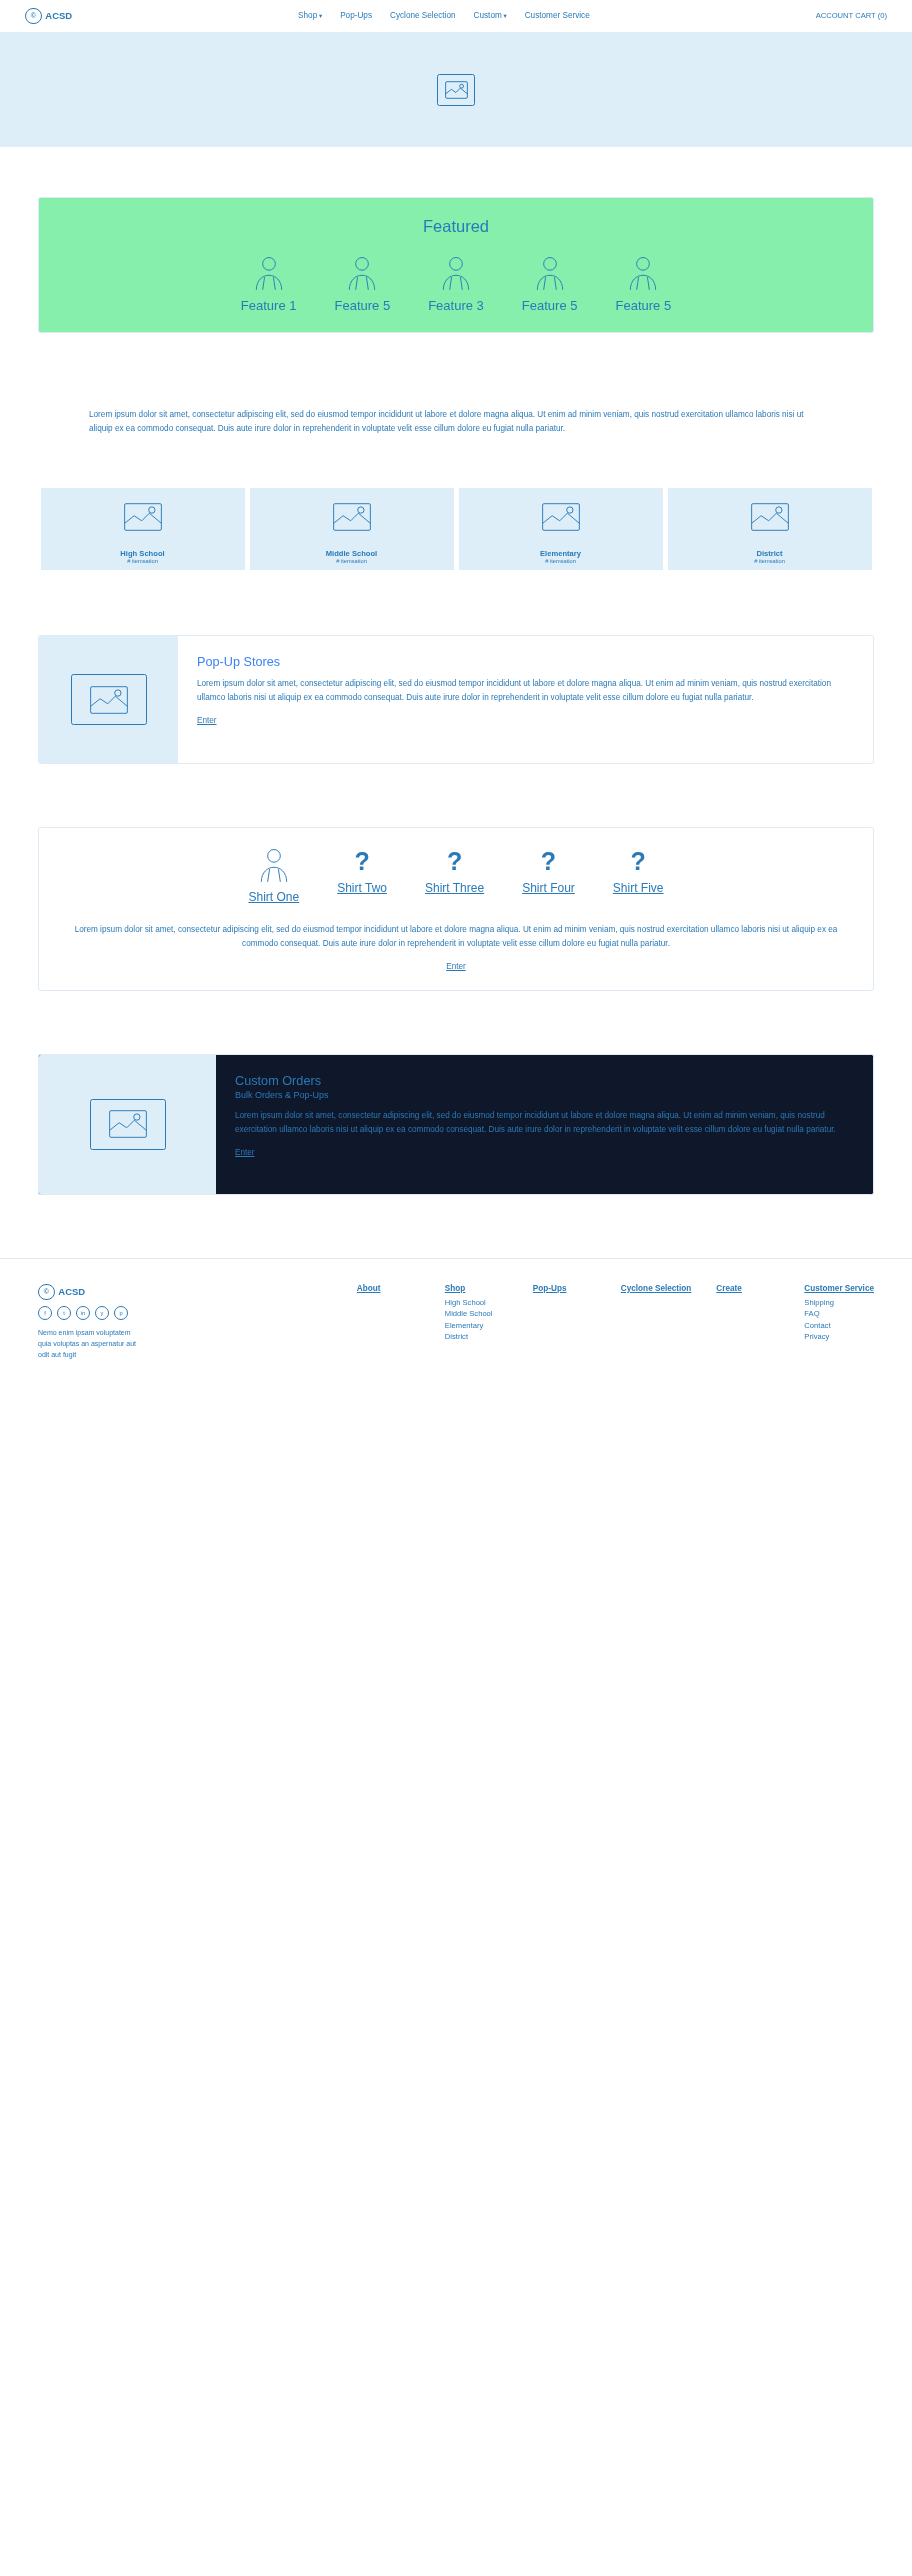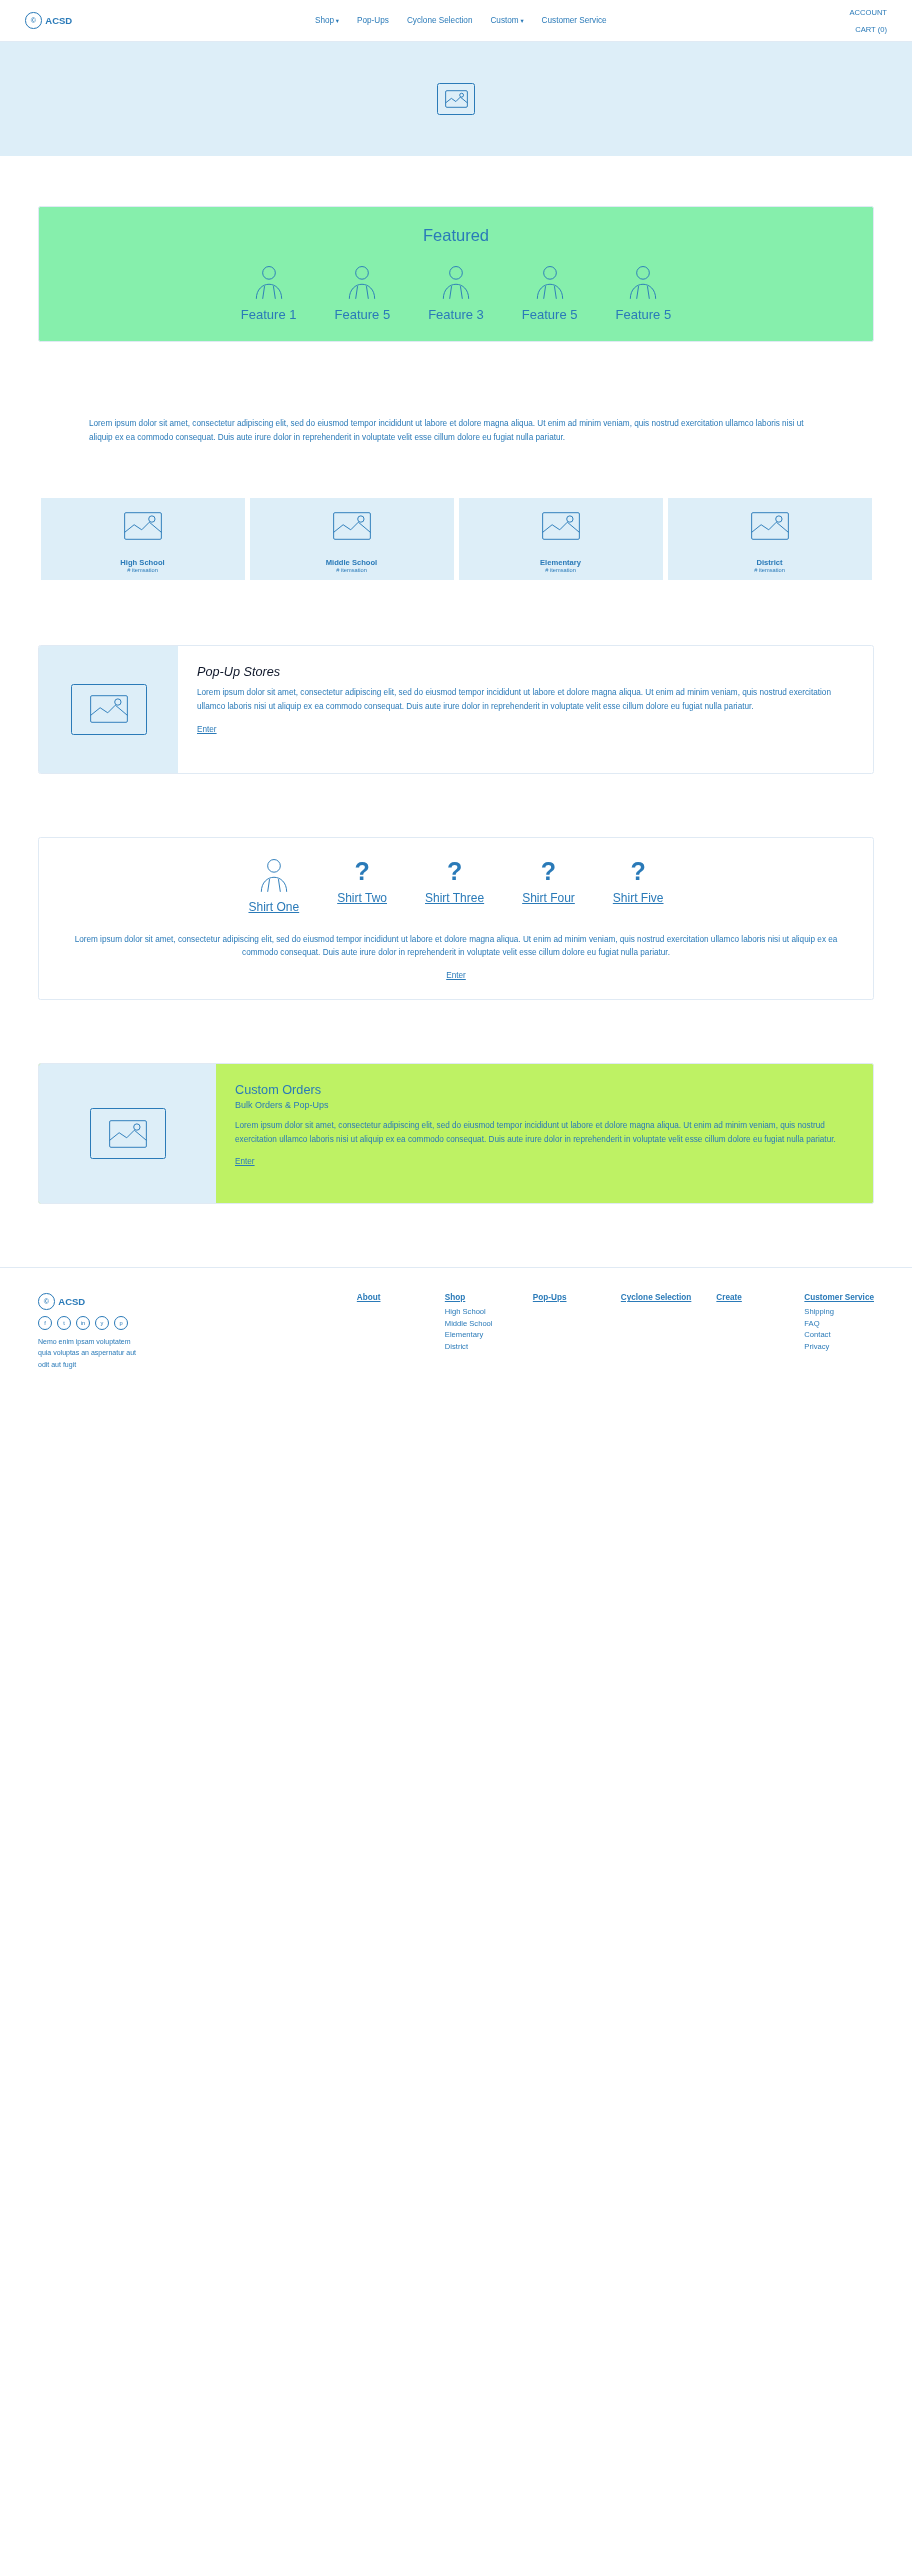--- a/index.html
+++ b/index.html
@@ -9,21 +9,21 @@
     .navbar {
       display: flex; align-items: center; justify-content: space-between;
       padding: 7.6px 25px; border-bottom: 0.6px solid #e0eaf4; background: #fff;
       position: sticky; top: 0; z-index: 100;
     }
     .navbar-logo { display: flex; align-items: center; gap: 3.8px; font-weight: bold; font-size: 9.5px; color: #2a7ab8; }
     .logo-circle { width: 16.5px; height: 16.5px; border: 1.3px solid #2a7ab8; border-radius: 50%; display: flex; align-items: center; justify-content: center; font-size: 7px; }
     .navbar-links { display: flex; gap: 18px; align-items: center; }
     .navbar-links a { text-decoration: none; color: #2a7ab8; font-size: 8.2px; }
     .navbar-links .with-arrow::after { content: ' ▾'; font-size: 6.3px; }
-    .navbar-right { display: flex; flex-direction: column; align-items: flex-end; font-size: 7.6px; color: #2a7ab8; gap: 8px; }
+    .navbar-right { display: flex; flex-direction: row; align-items: flex-end; font-size: 7.6px; color: #2a7ab8; gap: 2px; }
     .navbar-right span { cursor: pointer; }
 
     
     .hero {
       background: #ddeef8; height: 114px; display: flex; align-items: center; justify-content: center;
     }
     .hero-image-placeholder {
       width: 38px; height: 32px; border: 1.3px solid #2a7ab8; border-radius: 2.5px;
       display: flex; align-items: center; justify-content: center; color: #2a7ab8;
     }
@@ -59,41 +59,41 @@
     .school-card-label { font-size: 7.6px; color: #2a7ab8; font-weight: bold; margin-top: 3.8px; }
     .school-card-sublabel { font-size: 5.7px; color: #2a7ab8; }
 
     
     .popup-section {
       margin: 12.7px 38px 25px; border: 0.6px solid #e0eaf4; border-radius: 2.5px;
       display: flex; overflow: hidden;
     }
     .popup-image { background: #ddeef8; width: 139px; min-height: 127px; display: flex; align-items: center; justify-content: center; flex-shrink: 0; }
     .popup-content { padding: 19px 19px; }
-    .popup-title { font-size: 12.7px; color: #0f172a; margin-bottom: 7.6px; font-weight: normal; font-style: italic; }
+    .popup-title { font-size: 12.7px; color: #3b82f6; margin-bottom: 7.6px; font-weight: normal; }
     .popup-text { font-size: 8.2px; color: #2a7ab8; line-height: 1.7; margin-bottom: 10px; }
     .popup-link { color: #2a7ab8; font-size: 8.2px; text-decoration: underline; cursor: pointer; }
 
     
     .cyclone-section {
       margin: 12.7px 38px 25px; border: 0.6px solid #e0eaf4; border-radius: 2.5px;
       padding: 19px 25px; text-align: center;
     }
     .shirt-items { display: flex; justify-content: center; gap: 38px; margin-bottom: 19px; }
     .shirt-item { display: flex; flex-direction: column; align-items: center; gap: 5px; }
     .shirt-item-label { font-size: 12px; color: #2a7ab8; text-decoration: underline; }
     .question-mark { font-size: 25px; color: #2a7ab8; font-weight: bold; }
     .cyclone-title { font-size: 14px; color: #2a7ab8; margin-bottom: 7.6px; font-weight: normal; }
     .cyclone-text { font-size: 8.2px; color: #2a7ab8; line-height: 1.7; margin-bottom: 10px; }
     .cyclone-link { color: #2a7ab8; font-size: 8.2px; text-decoration: underline; cursor: pointer; }
 
     
     .custom-section {
       margin: 12.7px 38px 38px; border: 0.6px solid #e0eaf4; border-radius: 2.5px;
-      display: flex; overflow: hidden; background: #bef264;
+      display: flex; overflow: hidden; background: #0f172a;
     }
     .custom-image { background: #ddeef8; width: 177px; min-height: 139px; display: flex; align-items: center; justify-content: center; flex-shrink: 0; }
     .custom-content { padding: 19px 19px; }
     .custom-title { font-size: 12.7px; color: #2a7ab8; font-weight: normal; margin-bottom: 2.5px; }
     .custom-subtitle { font-size: 9px; color: #2a7ab8; margin-bottom: 9px; font-weight: normal; }
     .custom-text { font-size: 8.2px; color: #2a7ab8; line-height: 1.7; margin-bottom: 10px; }
     .custom-link { color: #2a7ab8; font-size: 8.2px; text-decoration: underline; cursor: pointer; }
 
     
     footer {

